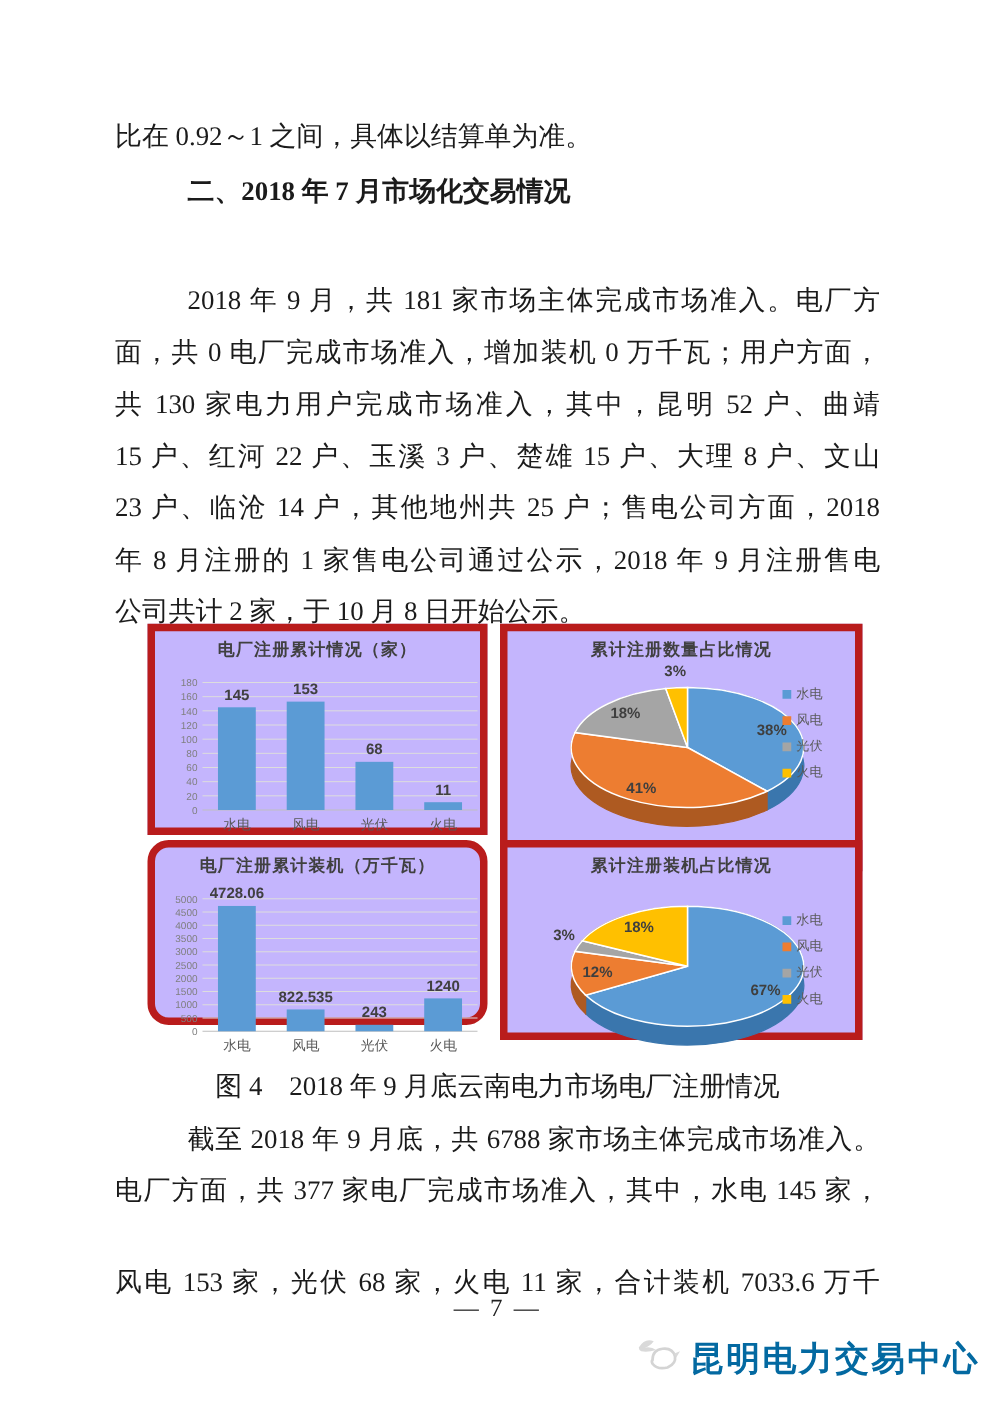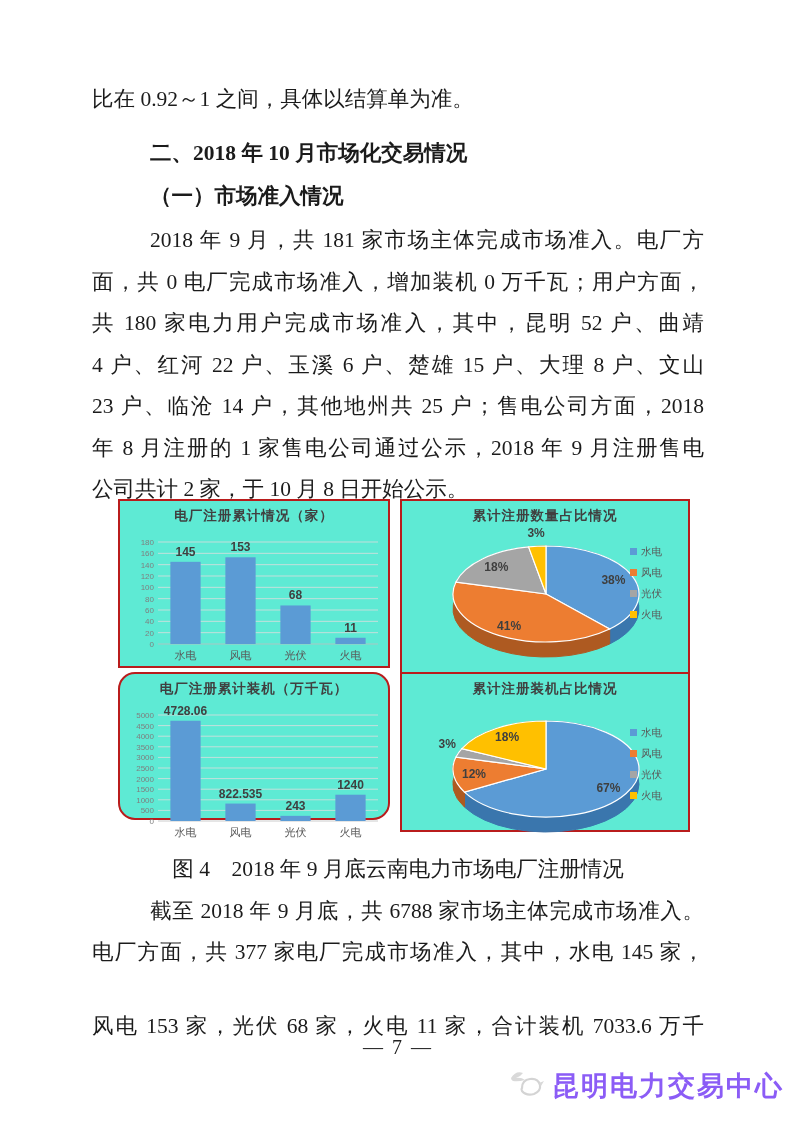--- a/index.html
+++ b/index.html
@@ -5,54 +5,53 @@
   html,body{margin:0;padding:0;background:#ffffff;}
   .page{position:relative;width:796px;height:1122px;background:#ffffff;overflow:hidden;
         font-family:"Liberation Serif","DejaVu Serif",serif;color:#1b1b1b;}
   .tl{position:absolute;left:92px;width:612px;font-size:21.5px;line-height:30px;
       text-align:justify;text-align-last:justify;white-space:normal;}
   .tl-end{text-align-last:left;}
   .tl-indent{text-indent:58px;}
   .tl-head{font-weight:bold;text-align-last:left;padding-left:58px;}
   .tl-caption{text-align:center;text-align-last:center;}
   .figure{position:absolute;left:118px;top:499px;width:572px;height:346px;}
-  .panel{position:absolute;background:#5eead4;border:2px solid #b91c1c;box-sizing:border-box;
+  .panel{position:absolute;background:#c4b5fd;border:6px solid #b91c1c;box-sizing:border-box;
          font-family:"Liberation Sans","DejaVu Sans",sans-serif;}
   .p-bar1{left:0;top:0;width:272px;height:169px;}
   .p-pie1{left:282px;top:0;width:290px;height:198px;}
   .p-bar2{left:0;top:173px;width:272px;height:148px;border-radius:17px;}
   .p-pie2{left:282px;top:173px;width:290px;height:160px;}
   .chart-title{position:absolute;left:0;top:6px;width:100%;text-align:center;
                font-size:13.5px;font-weight:bold;color:#404040;letter-spacing:1px;}
   .chart-canvas{position:absolute;left:2px;top:25px;}
   .legend{position:absolute;right:4px;top:44px;width:54px;}
   .legend-item{display:flex;align-items:center;margin-bottom:9px;}
   .legend-swatch{width:7px;height:7px;margin-right:4px;flex:0 0 auto;}
   .legend-label{font-size:10.5px;color:#595959;line-height:12px;}
   .pagenum{position:absolute;left:92px;top:1036px;width:612px;text-align:center;
            font-size:20px;color:#222222;letter-spacing:2px;}
   .footer{position:absolute;right:12px;top:1068px;display:flex;align-items:center;}
-  .footer-text{font-size:27px;font-weight:bold;color:#8b5cf6;letter-spacing:2px;
+  .footer-text{font-size:27px;font-weight:bold;color:#0369a1;letter-spacing:2px;
                text-shadow:1px 1px 0 #ffffff;
                font-family:Liberation Sans, sans-serif;}
   .footer-icon{margin-right:6px;}
 </style>
 </head>
 <body>
 
 <div class="page">
 
-  <div class="tl tl-end" style="top:84px;">比在 0.92～1 之间，具体以结算单为准。</div>
-  <div class="tl tl-head" style="top:138px;">二、2018 年 10 月市场化交易情况</div>
-  <div class="tl tl-head" style="top:181px;">（一）市场准入情况</div>
+  <div class="tl tl-end" style="top:94px;">比在 0.92～1 之间，具体以结算单为准。</div>
+  <div class="tl tl-head" style="top:138px;">二、2018 年 7 月市场化交易情况</div>
 
   <div class="tl tl-indent" style="top:225px;">2018 年 9 月，共 181 家市场主体完成市场准入。电厂方</div>
   <div class="tl" style="top:267px;">面，共 0 电厂完成市场准入，增加装机 0 万千瓦；用户方面，</div>
-  <div class="tl" style="top:308px;">共 180 家电力用户完成市场准入，其中，昆明 52 户、曲靖</div>
-  <div class="tl" style="top:350px;">4 户、红河 22 户、玉溪 6 户、楚雄 15 户、大理 8 户、文山</div>
+  <div class="tl" style="top:308px;">共 130 家电力用户完成市场准入，其中，昆明 52 户、曲靖</div>
+  <div class="tl" style="top:350px;">15 户、红河 22 户、玉溪 3 户、楚雄 15 户、大理 8 户、文山</div>
   <div class="tl" style="top:391px;">23 户、临沧 14 户，其他地州共 25 户；售电公司方面，2018</div>
   <div class="tl" style="top:433px;">年 8 月注册的 1 家售电公司通过公示，2018 年 9 月注册售电</div>
   <div class="tl tl-end" style="top:474px;">公司共计 2 家，于 10 月 8 日开始公示。</div>
 
   <div class="figure">
 
     <div class="panel p-bar1">
       <div class="chart-title">电厂注册累计情况（家）</div>
       <div class="chart-canvas"><svg width="266" height="140">
             <line x1="36" y1="118" x2="256" y2="118" stroke="#bfbfbf" stroke-width="0.8"></line>

